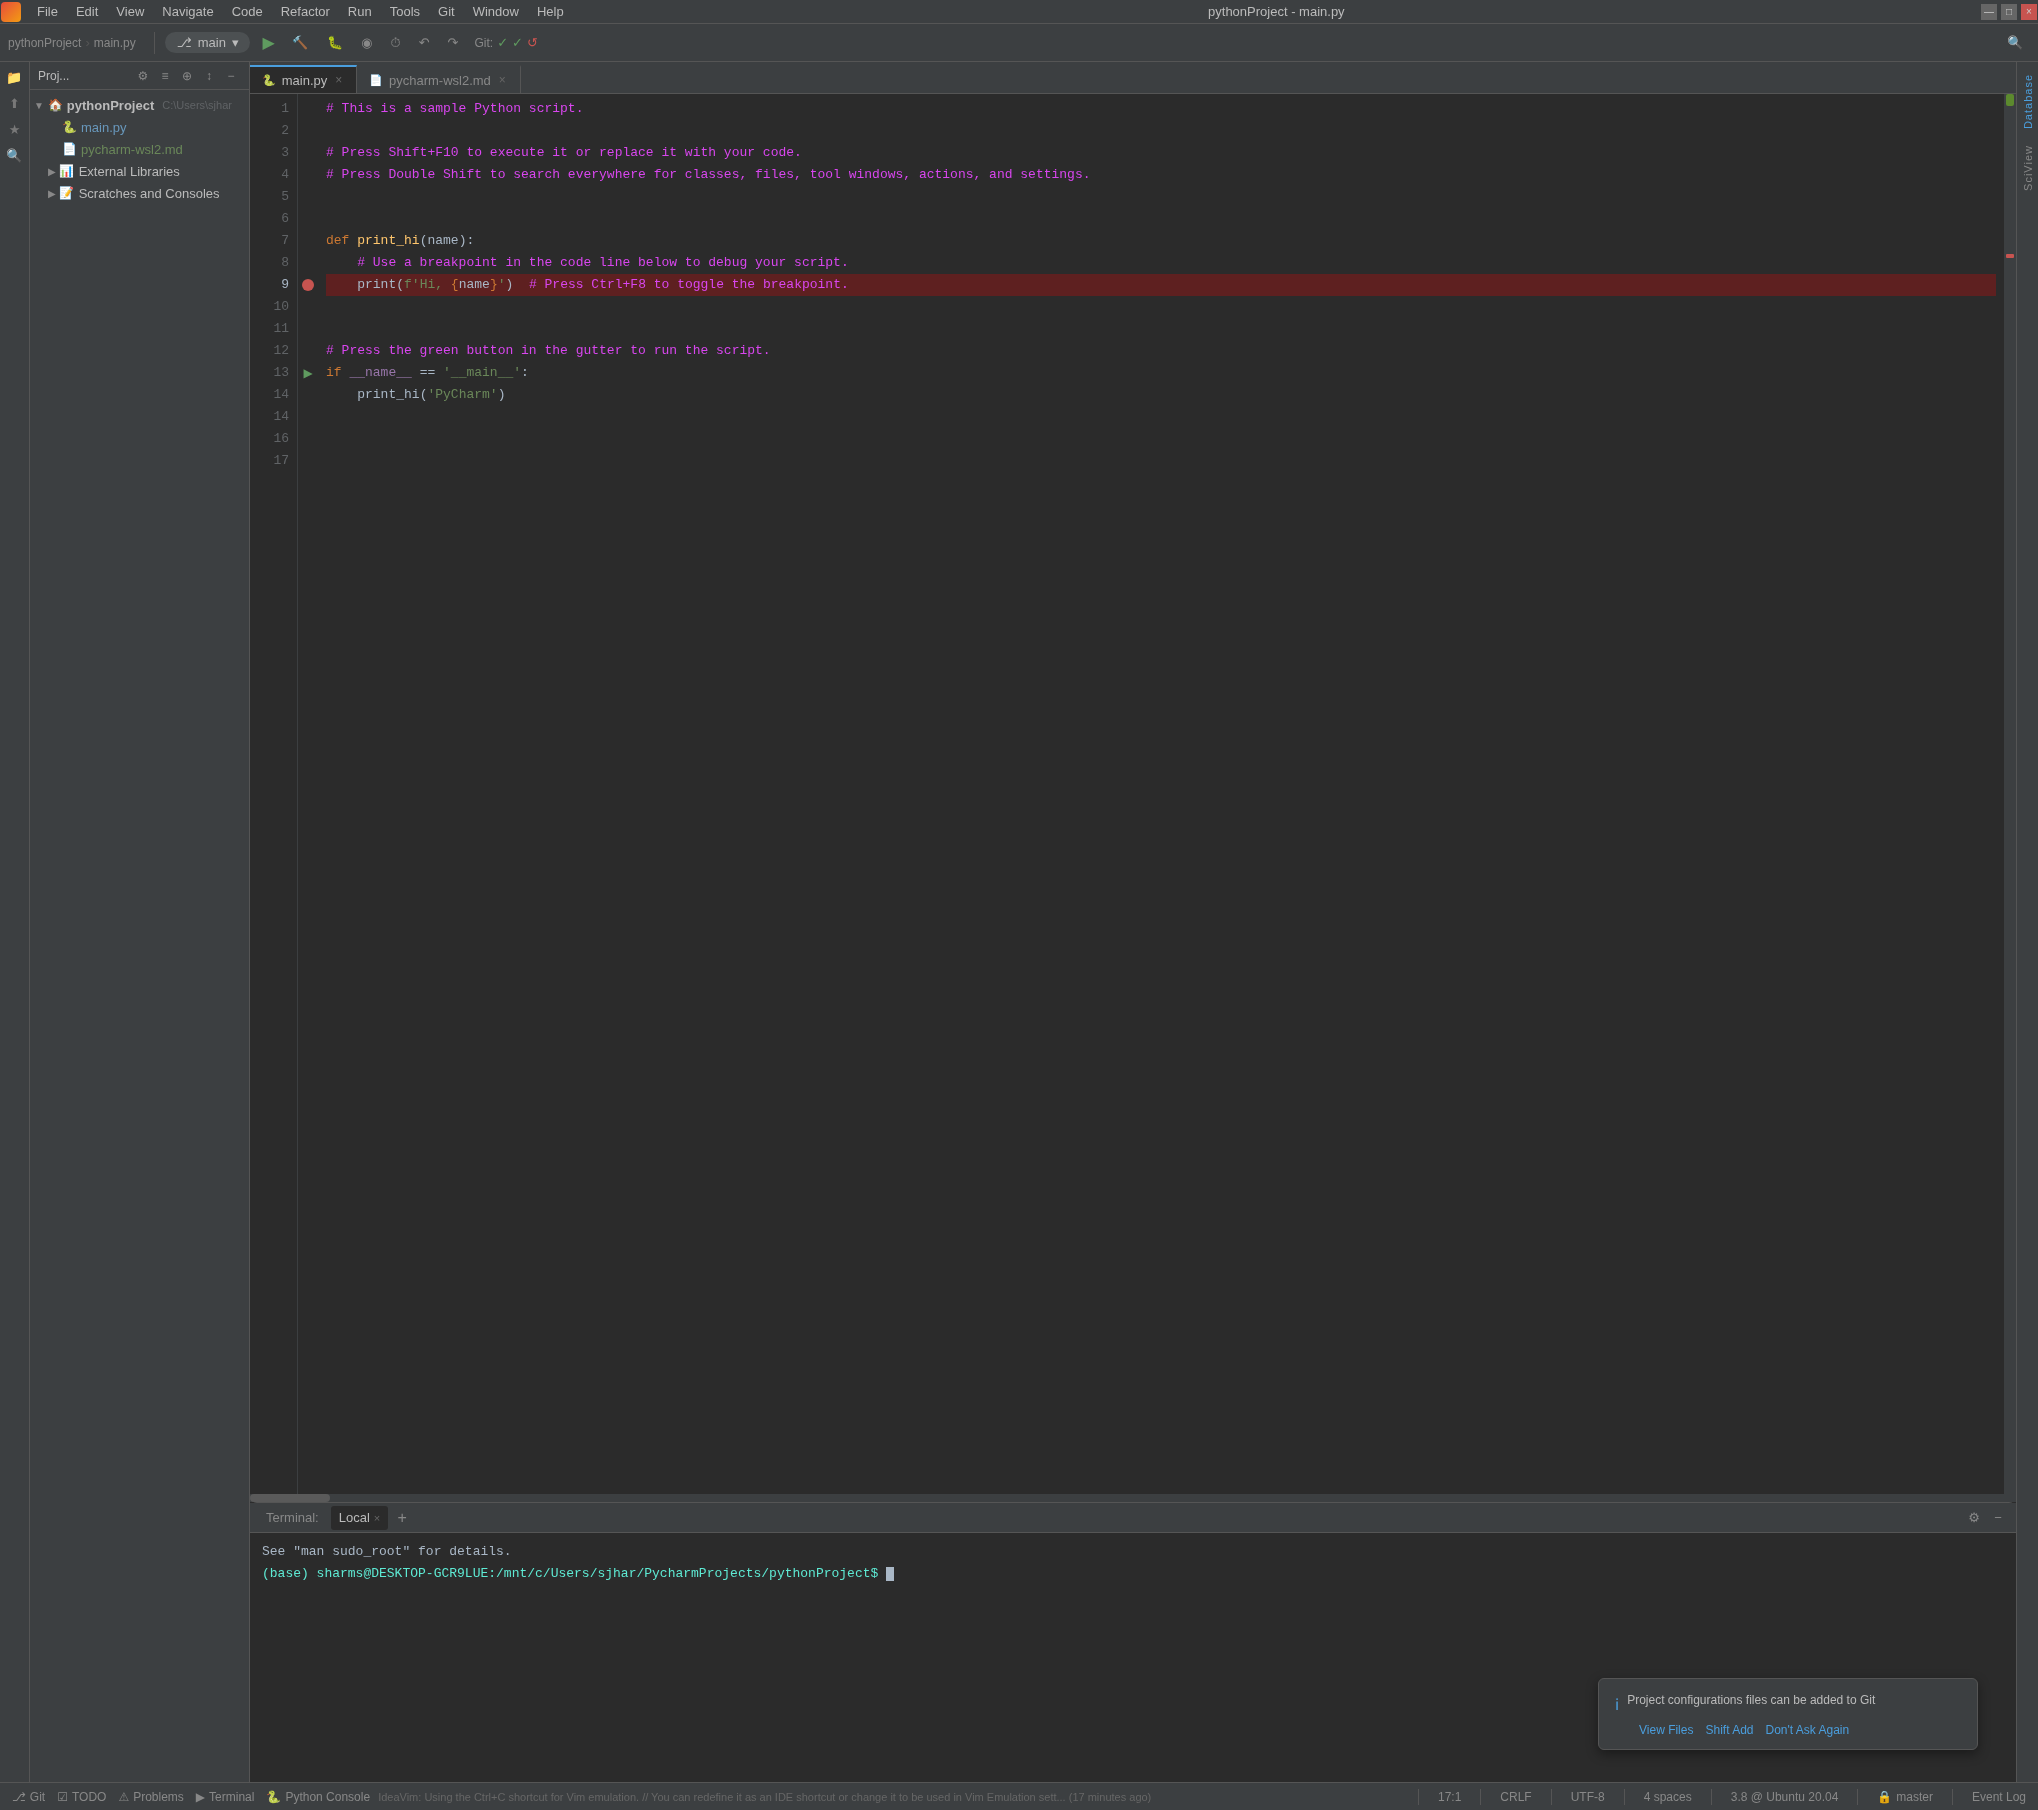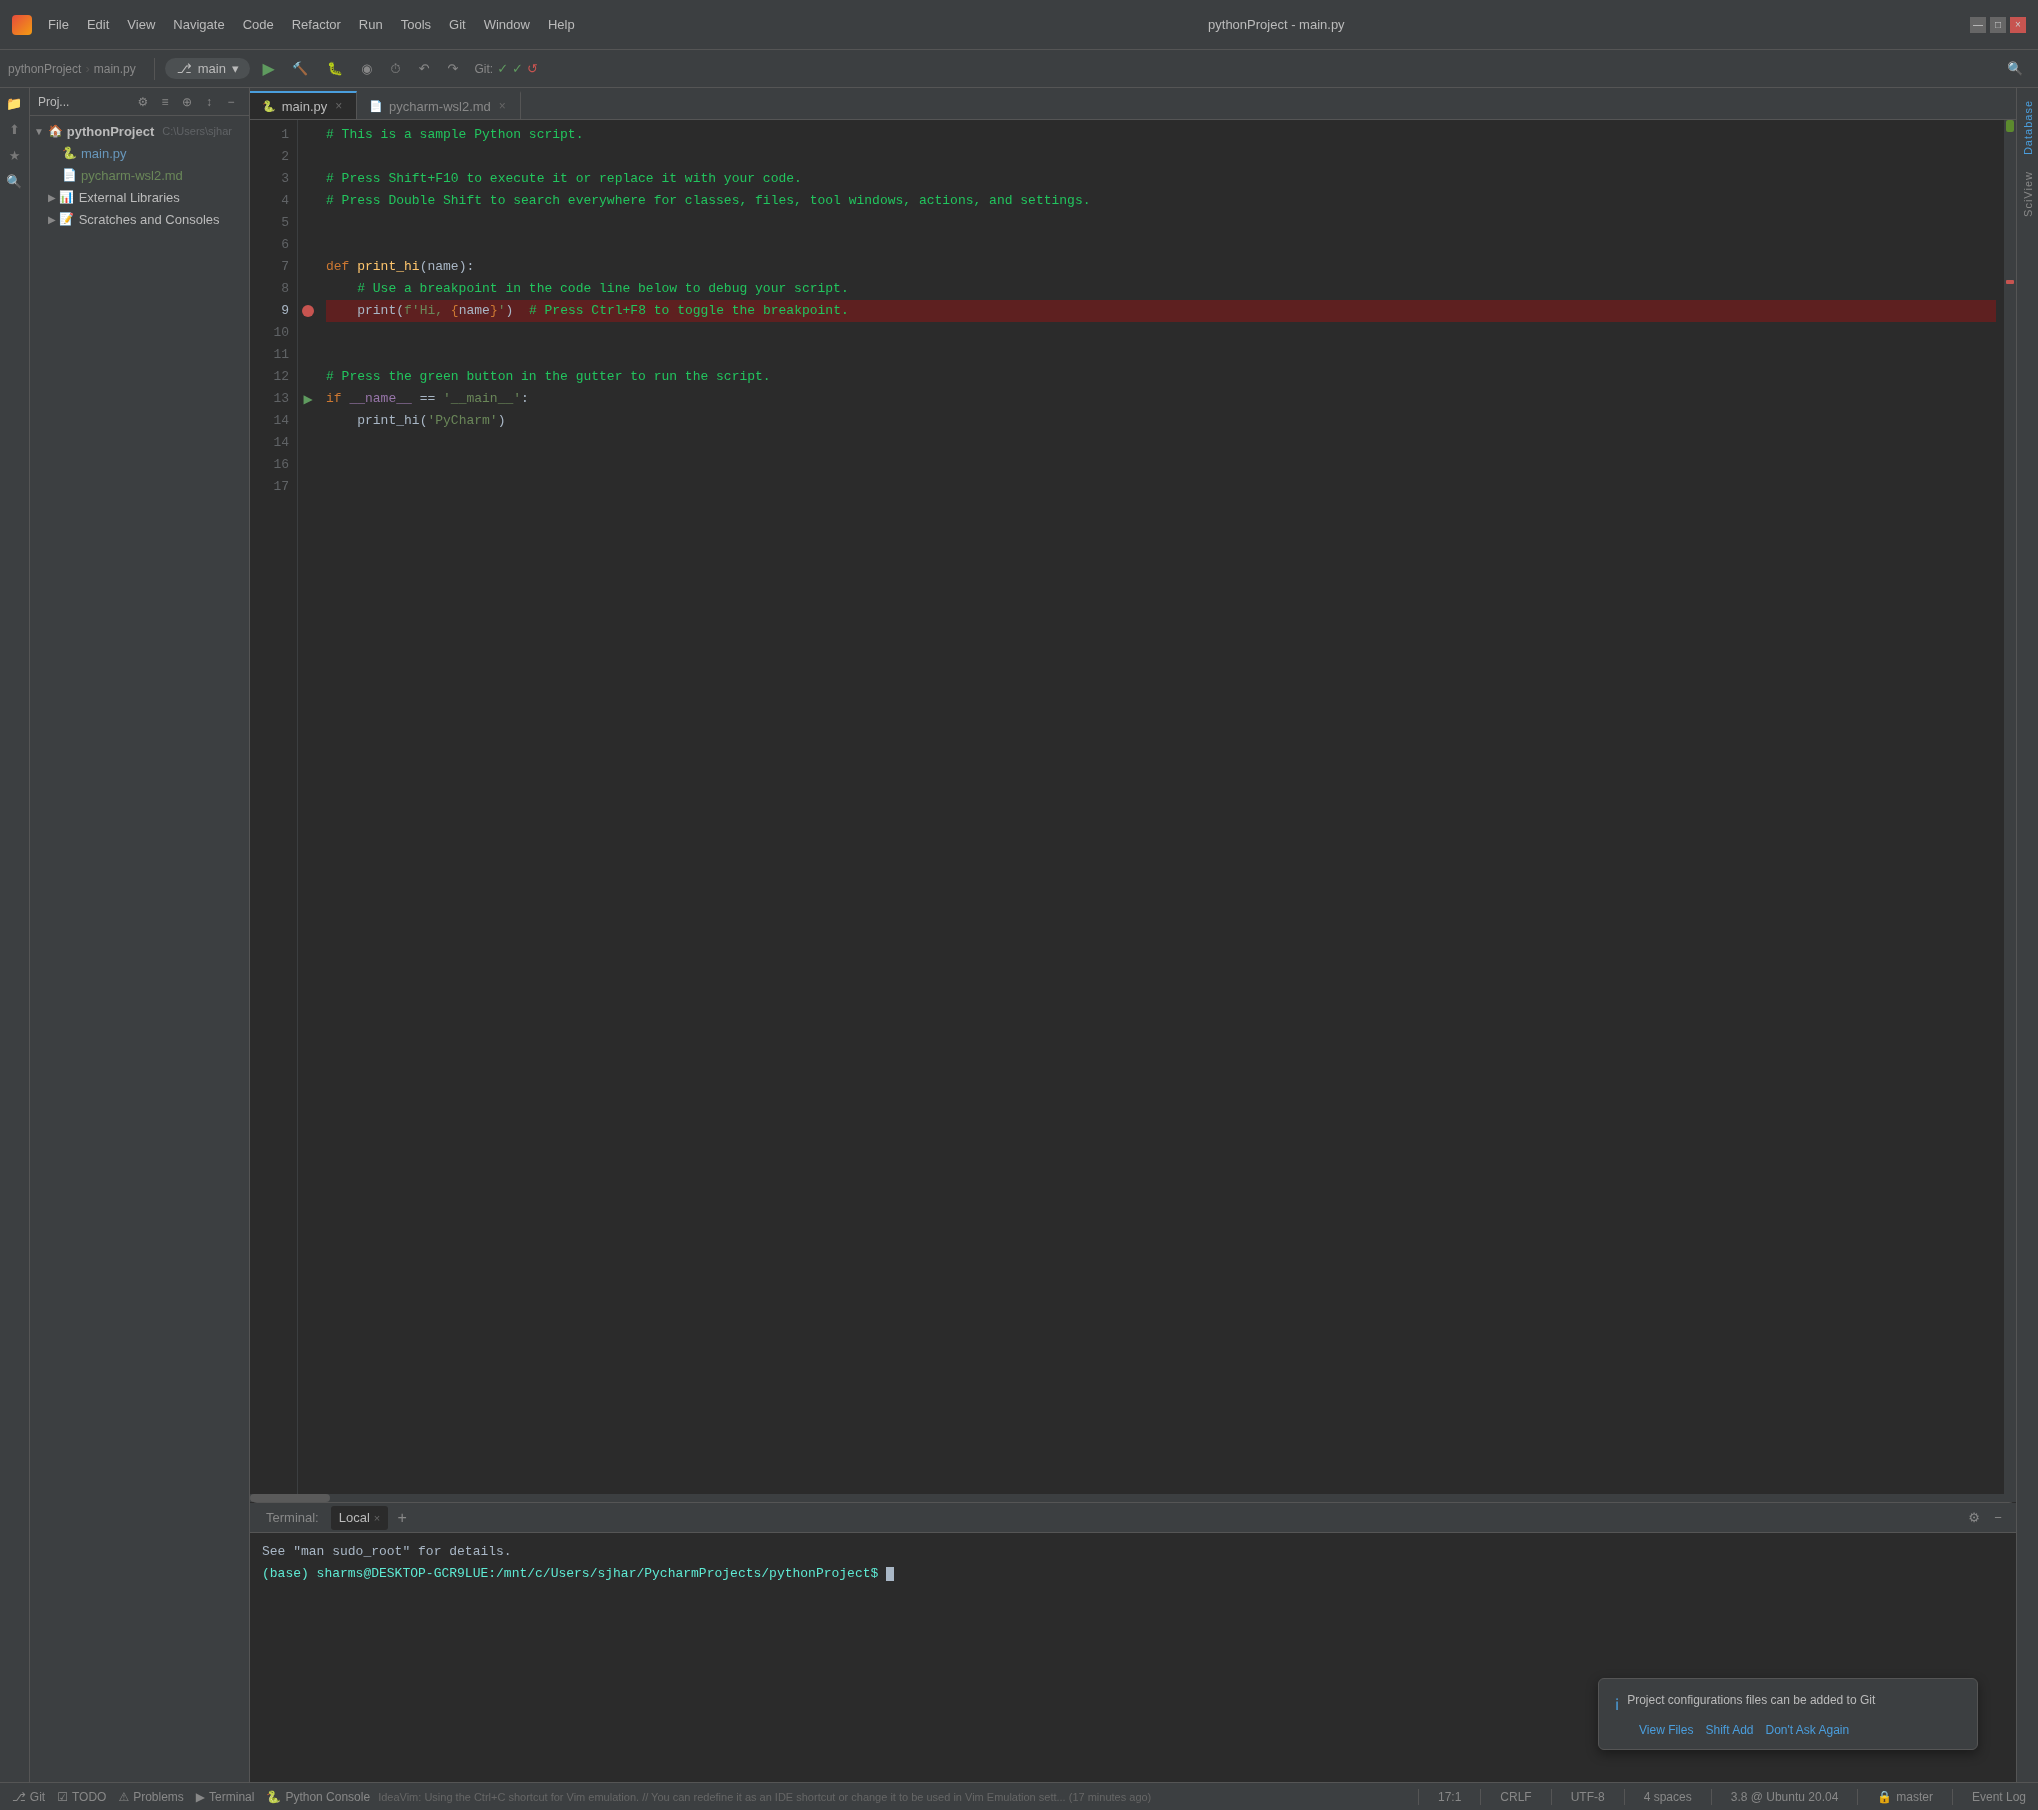--- a/index.html
+++ b/index.html
@@ -8,25 +8,25 @@
       background: #2b2b2b; 
       color: #a9b7c6; 
       width: 2038px; 
       height: 1810px; 
       overflow: hidden;
       font-size: 13px;
     }
 
     
     #titlebar {
-      height: 50px;
-      background: #3c3f41;
-      display: flex;
-      align-items: center;
-      padding: 0 12px;
+      height: 24px;
+      background: #3c3f41;
+      display: flex;
+      align-items: center;
+      padding: 0 1px;
       border-bottom: 1px solid #555;
     }
     #titlebar .app-icon {
       width: 20px; height: 20px;
       background: linear-gradient(135deg, #e74c3c, #f39c12);
       border-radius: 4px;
       margin-right: 8px;
       flex-shrink: 0;
     }
     #titlebar .menu-items {
@@ -200,21 +200,21 @@
     }
     .code-line {
       height: 22px;
       white-space: pre;
       display: flex;
       align-items: center;
     }
     .code-line.highlighted {
       background: #5e2020;
     }
-    .c-comment { color: #22c55e; }
+    .c-comment { color: #d946ef; }
     .c-keyword { color: #cc7832; }
     .c-function { color: #ffc66d; }
     .c-param { color: #a9b7c6; }
     .c-string { color: #6a8759; }
     .c-link { color: #287bde; text-decoration: underline; }
     .c-builtin { color: #a9b7c6; }
     .c-fstring-brace { color: #cc7832; }
     .c-fstring-var { color: #a9b7c6; }
 
     

